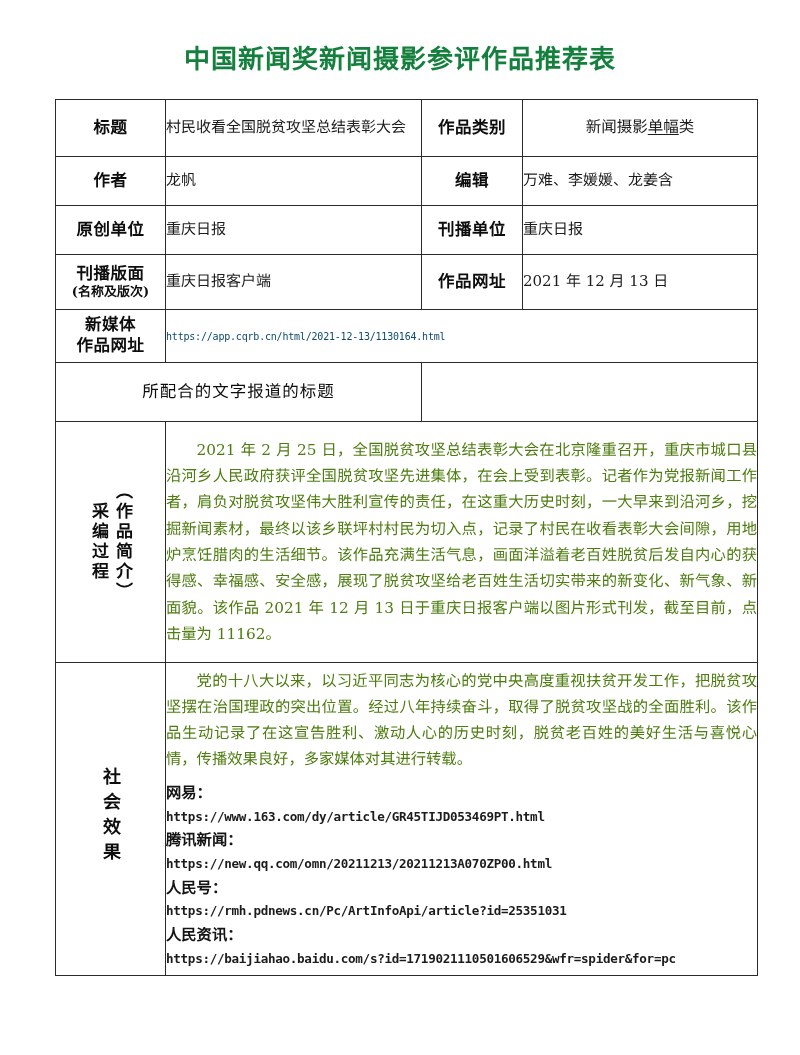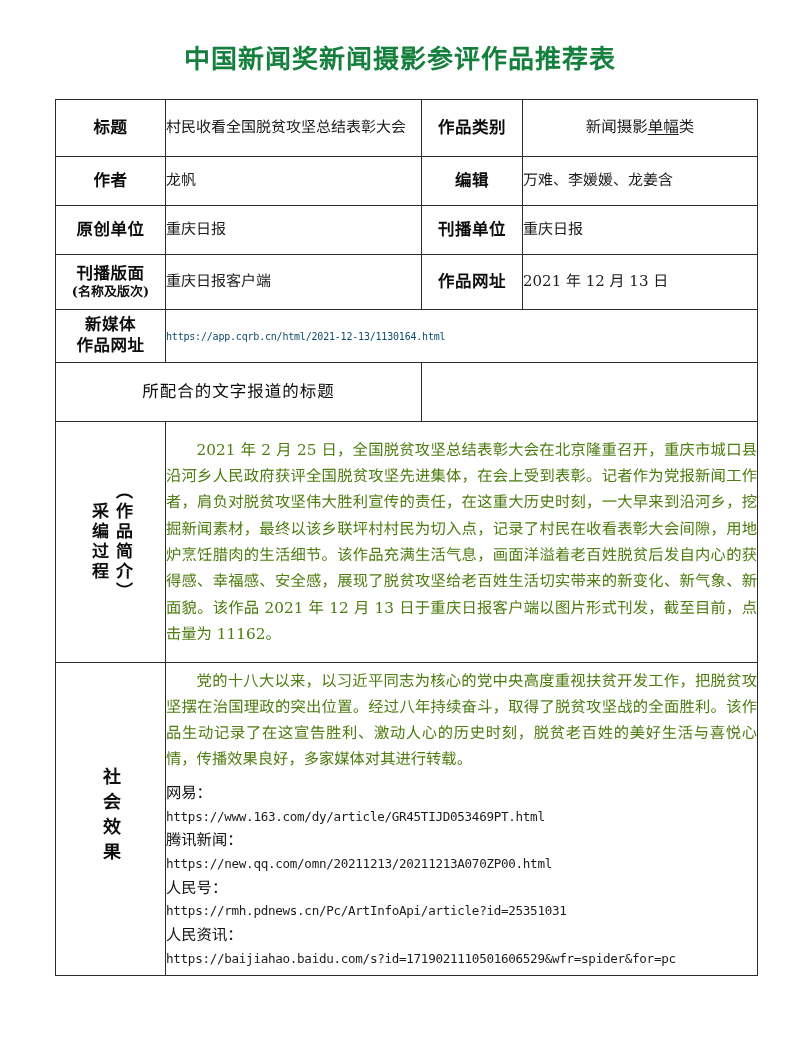--- a/index.html
+++ b/index.html
@@ -140,20 +140,21 @@
     line-height: 1.72;
     text-align: justify;
     text-justify: inter-ideograph;
     color: #4d7c0f;
     margin: 0;
     text-indent: 2em;
     font-family: "DejaVu Serif", "Liberation Serif", serif;
   }
   .links {
     margin-top: 8px;
+    font-weight: bold;
   }
   .link-label {
     font-size: 15.3px;
     line-height: 1.62;
     color: #141414;
     margin: 0;
     font-family: "DejaVu Serif", "Liberation Serif", serif;
   }
   .link-url {
     font-family: "DejaVu Sans Mono", "Liberation Mono", monospace;

